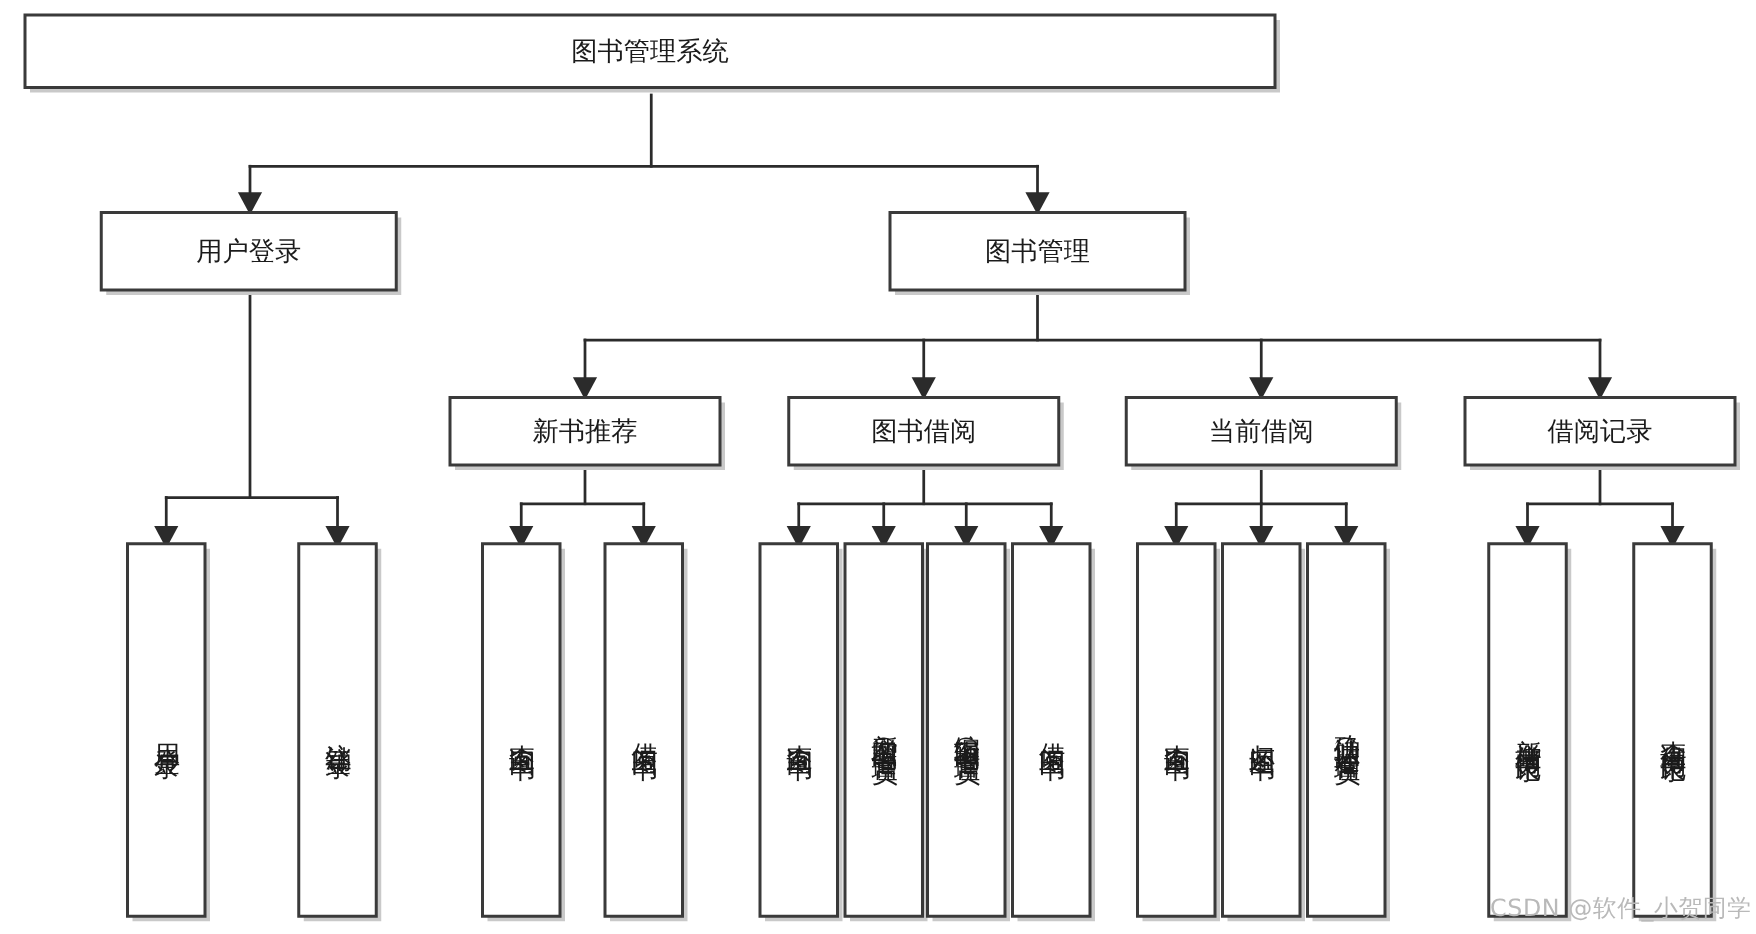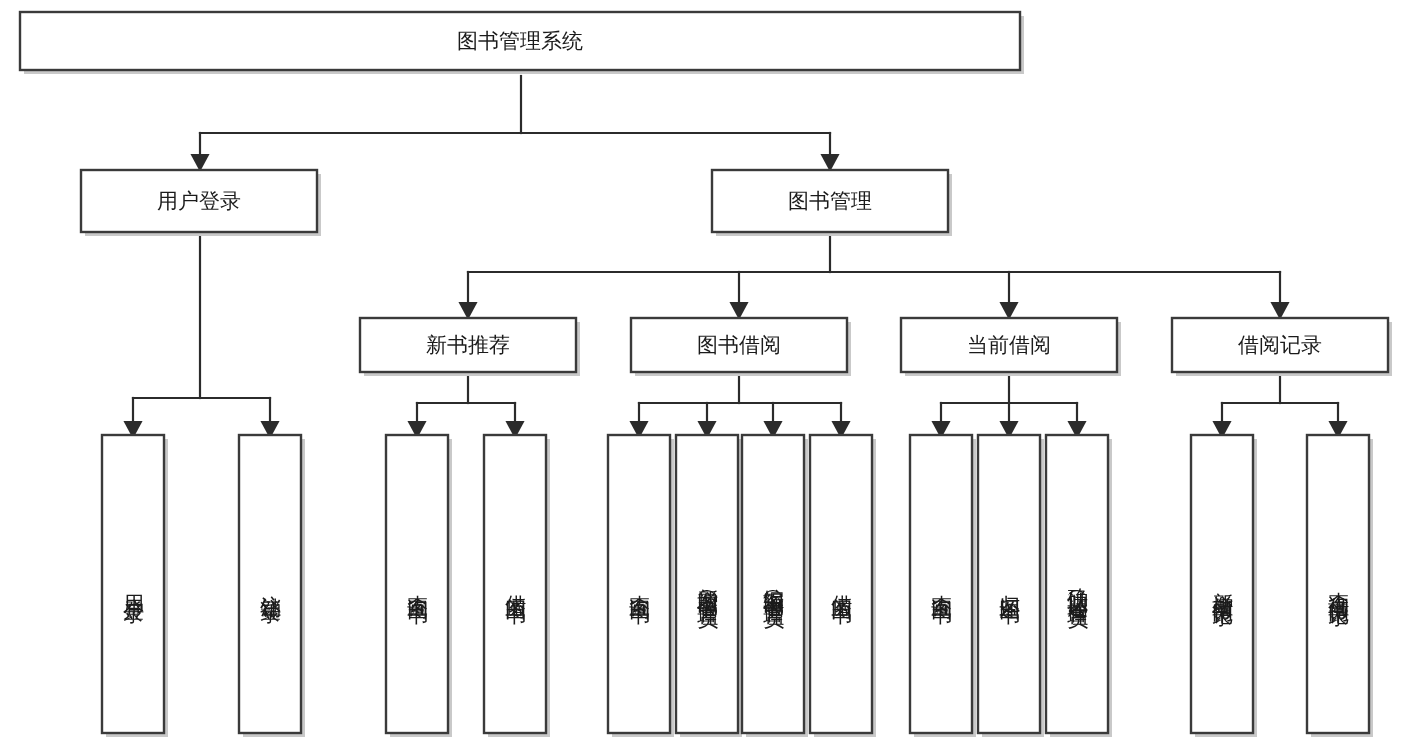--- a/index.html
+++ b/index.html
@@ -217,14 +217,15 @@
   <div class="leaf-text" style="left:742px; top:435px; width:62px; height:298px;">编辑图书（管理员）</div>
   <div class="leaf-text" style="left:810px; top:435px; width:62px; height:298px;">借阅图书</div>
 
   <div class="leaf-text" style="left:910px; top:435px; width:62px; height:298px;">查询图书</div>
   <div class="leaf-text" style="left:978px; top:435px; width:62px; height:298px;">归还图书</div>
   <div class="leaf-text" style="left:1046px; top:435px; width:62px; height:298px;">确认归还（管理员）</div>
 
   <div class="leaf-text" style="left:1191px; top:435px; width:62px; height:298px;">新增借阅记录</div>
   <div class="leaf-text" style="left:1307px; top:435px; width:62px; height:298px;">查询借阅记录</div>
 
+  <div class="watermark" style="left:1192px; top:714px;">CSDN @软件_小贺同学</div>
 
 </div>
 
 </body></html>

